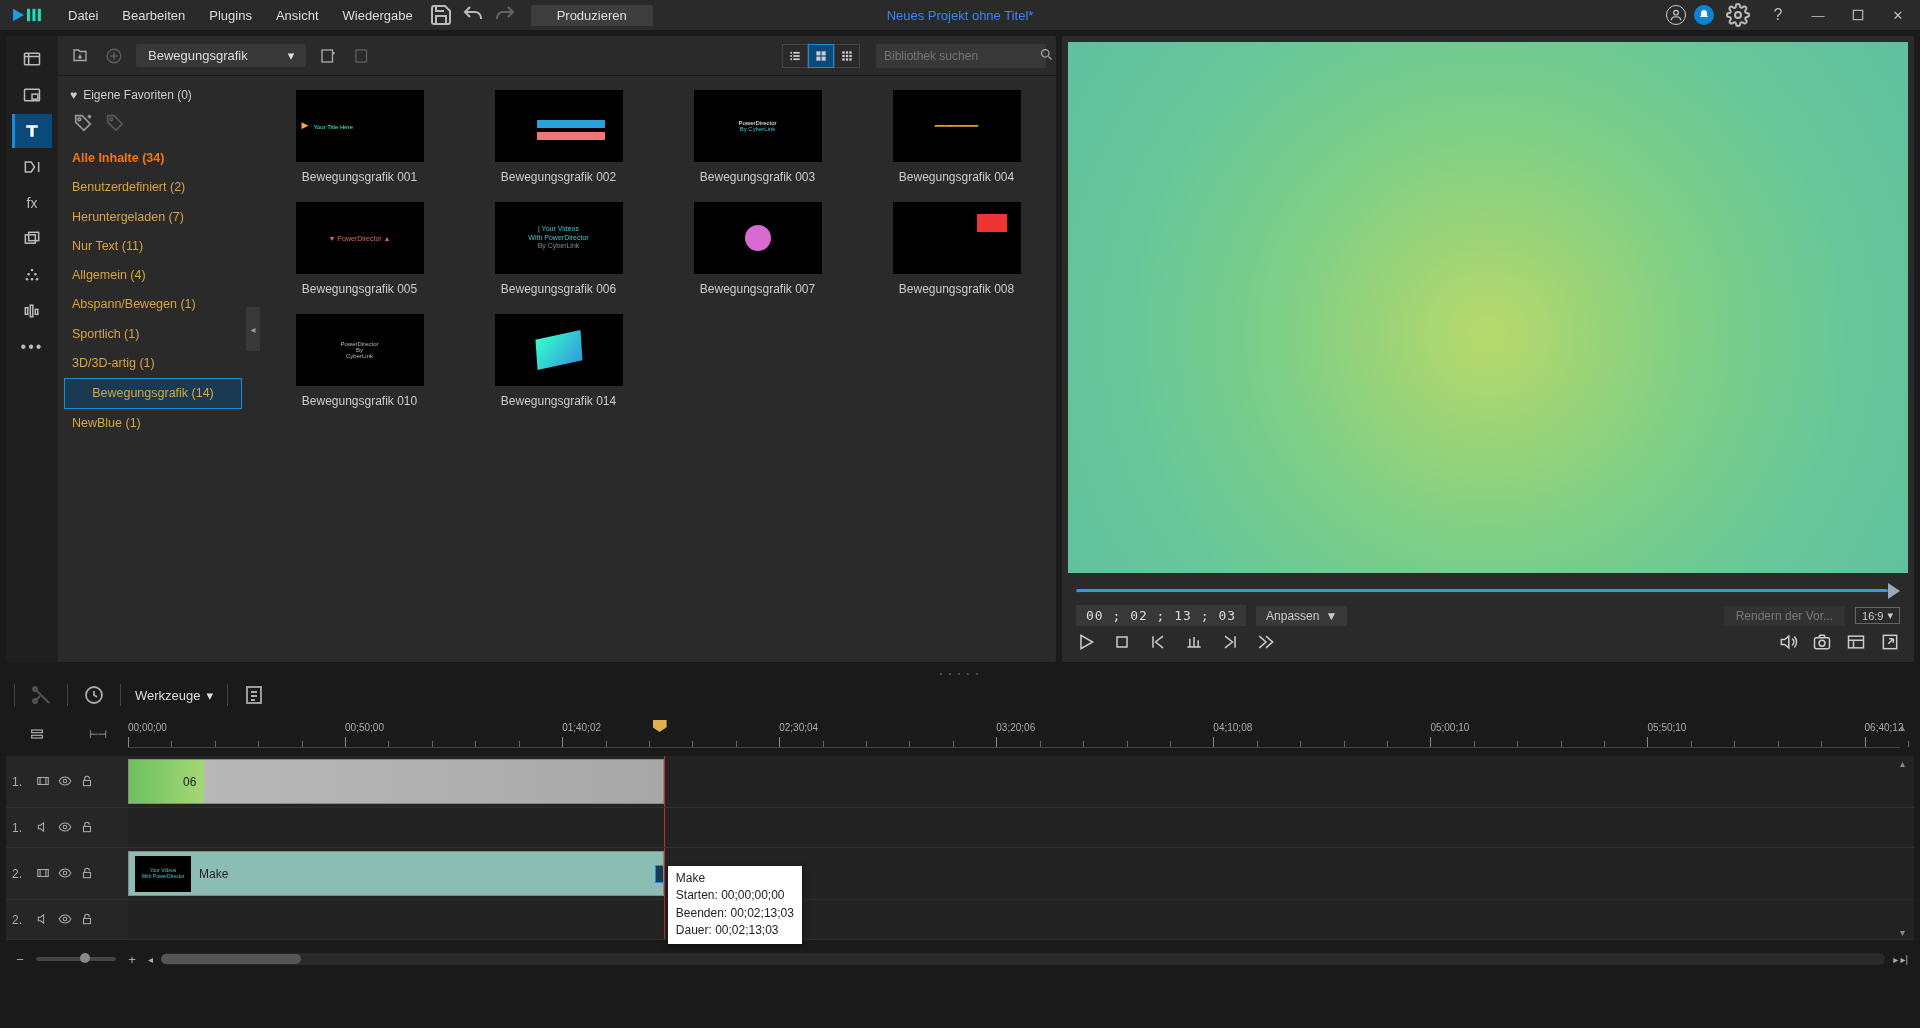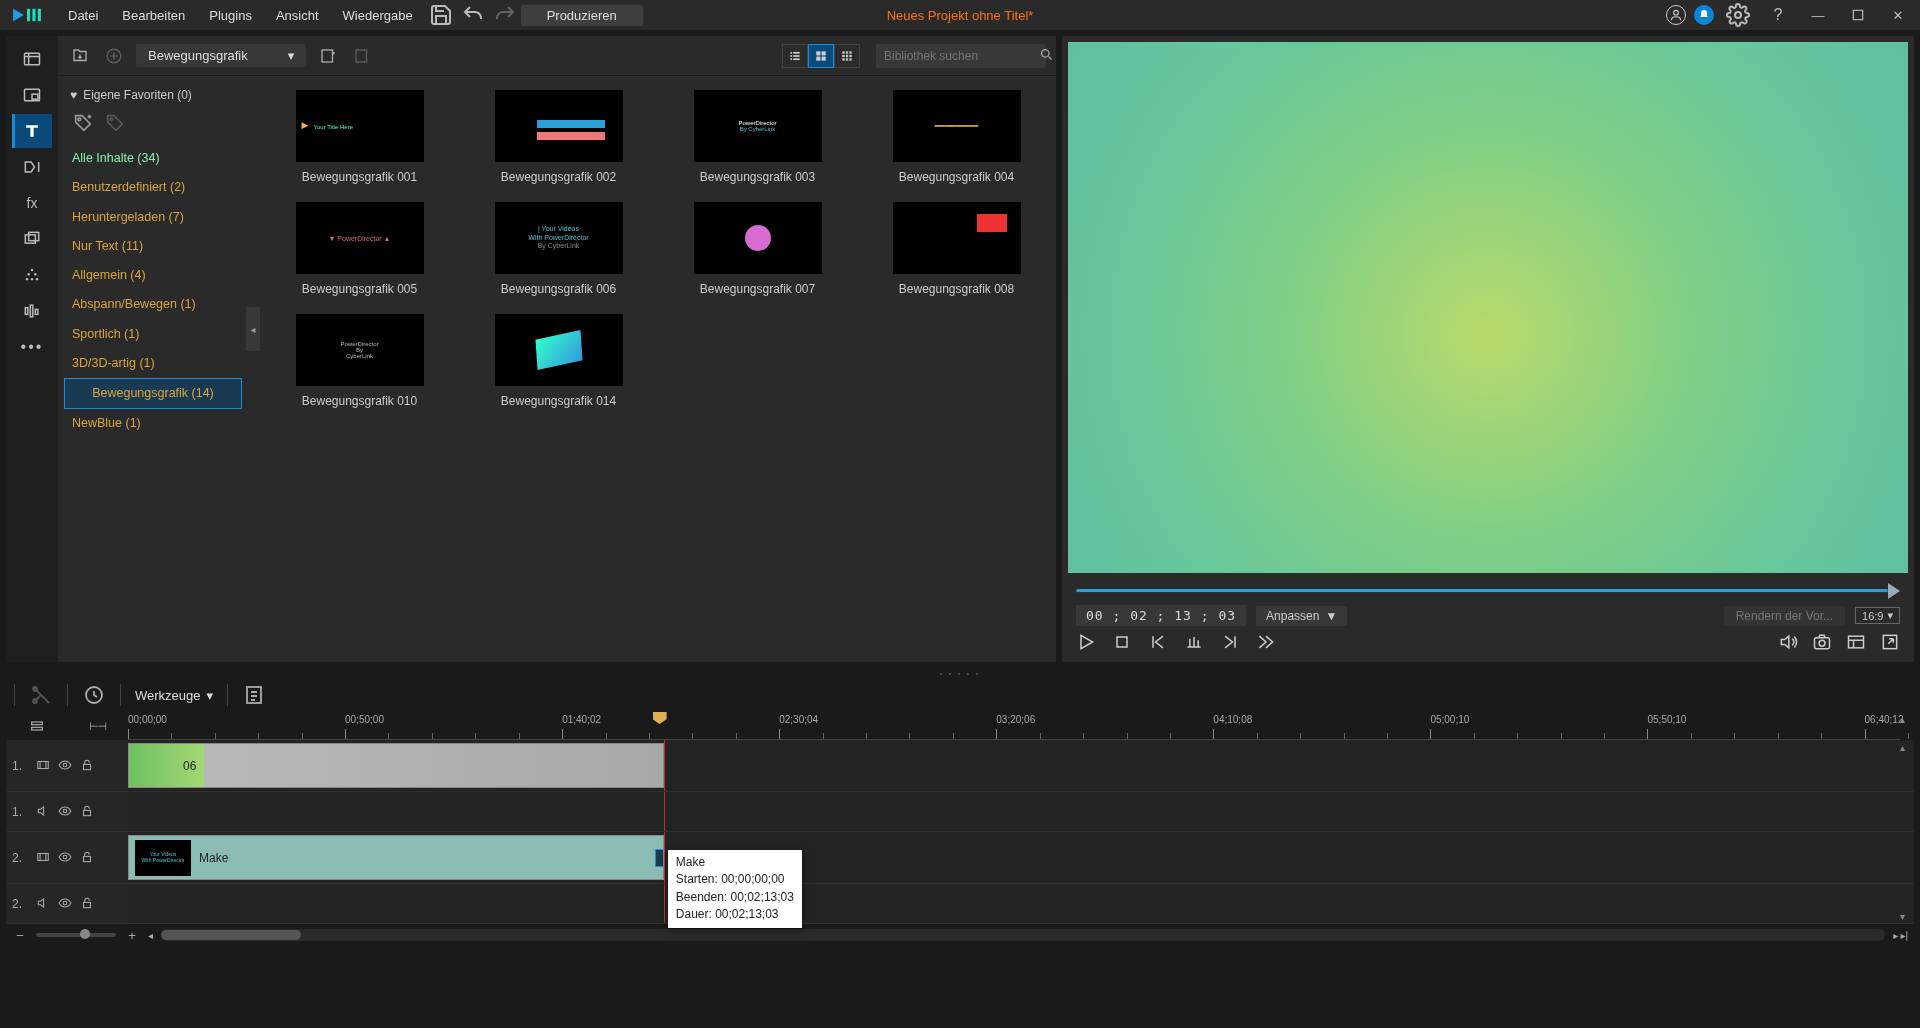--- a/index.html
+++ b/index.html
@@ -4,22 +4,22 @@
 <style>
 * { margin:0; padding:0; box-sizing:border-box; font-family:"Segoe UI",Arial,sans-serif; user-select:none; }
 body { background:#1a1a1a; color:#ccc; width:1920px; height:1028px; overflow:hidden; font-size:13px; }
 
 
 .menubar { height:30px; background:#2a2a2a; display:flex; align-items:center; padding:0 6px; position:relative; }
 .logo { width:42px; height:20px; display:flex; align-items:center; justify-content:center; margin-right:8px; }
 .logo svg { width:34px; height:20px; }
 .menu-item { padding:0 12px; color:#ddd; font-size:13px; cursor:pointer; }
 .tb-icon { width:24px; height:24px; display:flex; align-items:center; justify-content:center; color:#bbb; margin:0 4px; cursor:pointer; }
-.produce-btn { background:#3e3e3e; padding:3px 26px; margin-left:0; color:#ddd; font-size:13px; cursor:pointer; border-radius:2px; }
-.proj-title { position:absolute; left:50%; transform:translateX(-50%); color:#f97316; font-size:13px; }
+.produce-btn { background:#3e3e3e; padding:3px 26px; margin-left:10px; color:#ddd; font-size:13px; cursor:pointer; border-radius:2px; }
+.proj-title { position:absolute; left:50%; transform:translateX(-50%); color:#3b82f6; font-size:13px; }
 .menubar-right { position:absolute; right:6px; display:flex; align-items:center; gap:8px; }
 .circ-icon { width:20px; height:20px; border-radius:50%; display:flex; align-items:center; justify-content:center; cursor:pointer; }
 .circ-blue { background:#0a84d6; color:#fff; }
 
 
 .main-row { height:638px; display:flex; padding:6px; gap:6px; }
 .left-panel { width:1050px; background:#2a2a2a; display:flex; border-radius:2px; }
 .preview-panel { flex:1; background:#2a2a2a; border-radius:2px; display:flex; flex-direction:column; padding:6px; }
 
 
@@ -39,21 +39,21 @@
 .view-toggle .vt.active { background:#0a4a7a; border-color:#1a8cd8; }
 .search-box { display:flex; align-items:center; background:#383838; padding:3px 8px; width:170px; border-radius:2px; margin-left:6px; }
 .search-box input { background:transparent; border:none; outline:none; color:#ccc; flex:1; font-size:12px; }
 
 .lib-body { flex:1; display:flex; }
 .category-list { width:190px; padding:8px 6px; overflow-y:auto; }
 .fav-row { display:flex; align-items:center; padding:4px 6px; color:#ccc; font-size:12px; }
 .tag-icons { display:flex; gap:10px; padding:6px 8px 10px; }
 .tag-icons .ti { width:22px; height:22px; color:#999; cursor:pointer; }
 .cat-item { padding:4px 8px; color:#d9a441; font-size:12.5px; cursor:pointer; line-height:1.7; }
-.cat-item.white { color:#86efac; }
+.cat-item.white { color:#f97316;font-weight:bold; }
 .cat-item.selected { border:1px solid #1a8cd8; background:#1a3a52;text-align:center; }
 .collapse-handle { width:14px; height:44px; background:#383838; align-self:center; display:flex; align-items:center; justify-content:center; cursor:pointer; color:#999; font-size:10px; margin-left:-2px; position:relative; top:-40px; }
 
 .thumb-grid { flex:1; padding:14px 8px; display:grid; grid-template-columns:repeat(4,1fr); gap:18px 16px; overflow-y:auto; align-content:start; }
 .thumb-grid::-webkit-scrollbar { width:10px; }
 .thumb-grid::-webkit-scrollbar-thumb { background:#555; }
 .thumb-item { display:flex; flex-direction:column; align-items:center; gap:8px; cursor:pointer; }
 .thumb { width:128px; height:72px; background:#000; display:flex; align-items:center; justify-content:center; position:relative; overflow:hidden; }
 .thumb-label { color:#ccc; font-size:12px; }
 
@@ -87,21 +87,21 @@
 .render-btn { margin-left:auto; background:#333; color:#777; padding:3px 12px; font-size:12px; cursor:pointer; }
 .aspect-dd { border:1px solid #666; padding:1px 6px; font-size:11px; display:flex; align-items:center; gap:4px; cursor:pointer; }
 .transport { display:flex; align-items:center; padding:0 8px 4px; gap:16px; }
 .tbtn { width:20px; height:20px; color:#ccc; cursor:pointer; display:flex; align-items:center; justify-content:center; }
 .transport-right { margin-left:auto; display:flex; gap:14px; }
 
 
 .drag-dots { height:10px; display:flex; justify-content:center; align-items:center; color:#555; letter-spacing:2px; font-size:8px; }
 
 
-.timeline { flex:1; display:flex; flex-direction:column; padding:0 6px 6px; }
+.timeline { flex:1; display:flex; flex-direction:column; padding:0 6px 6px;gap:8px; }
 .tl-toolbar { height:34px; display:flex; align-items:center; gap:14px; padding:0 8px; }
 .tl-toolbar .sep { width:1px; height:22px; background:#444; }
 .tl-toolbar .tico { width:24px; height:24px; color:#aaa; cursor:pointer; display:flex; align-items:center; justify-content:center; }
 .tl-tools-dd { display:flex; align-items:center; gap:6px; color:#ddd; cursor:pointer; }
 
 .tl-ruler-row { height:28px; display:flex; }
 .tl-head-col { width:122px; display:flex; align-items:center; justify-content:space-around; }
 .tl-head-col .hico { color:#aaa; cursor:pointer; width:20px; height:20px; display:flex; align-items:center; justify-content:center; }
 .ruler { flex:1; position:relative; border-bottom:1px solid #444; }
 .ruler-lbl { position:absolute; top:2px; font-size:10px; color:#aaa; }

